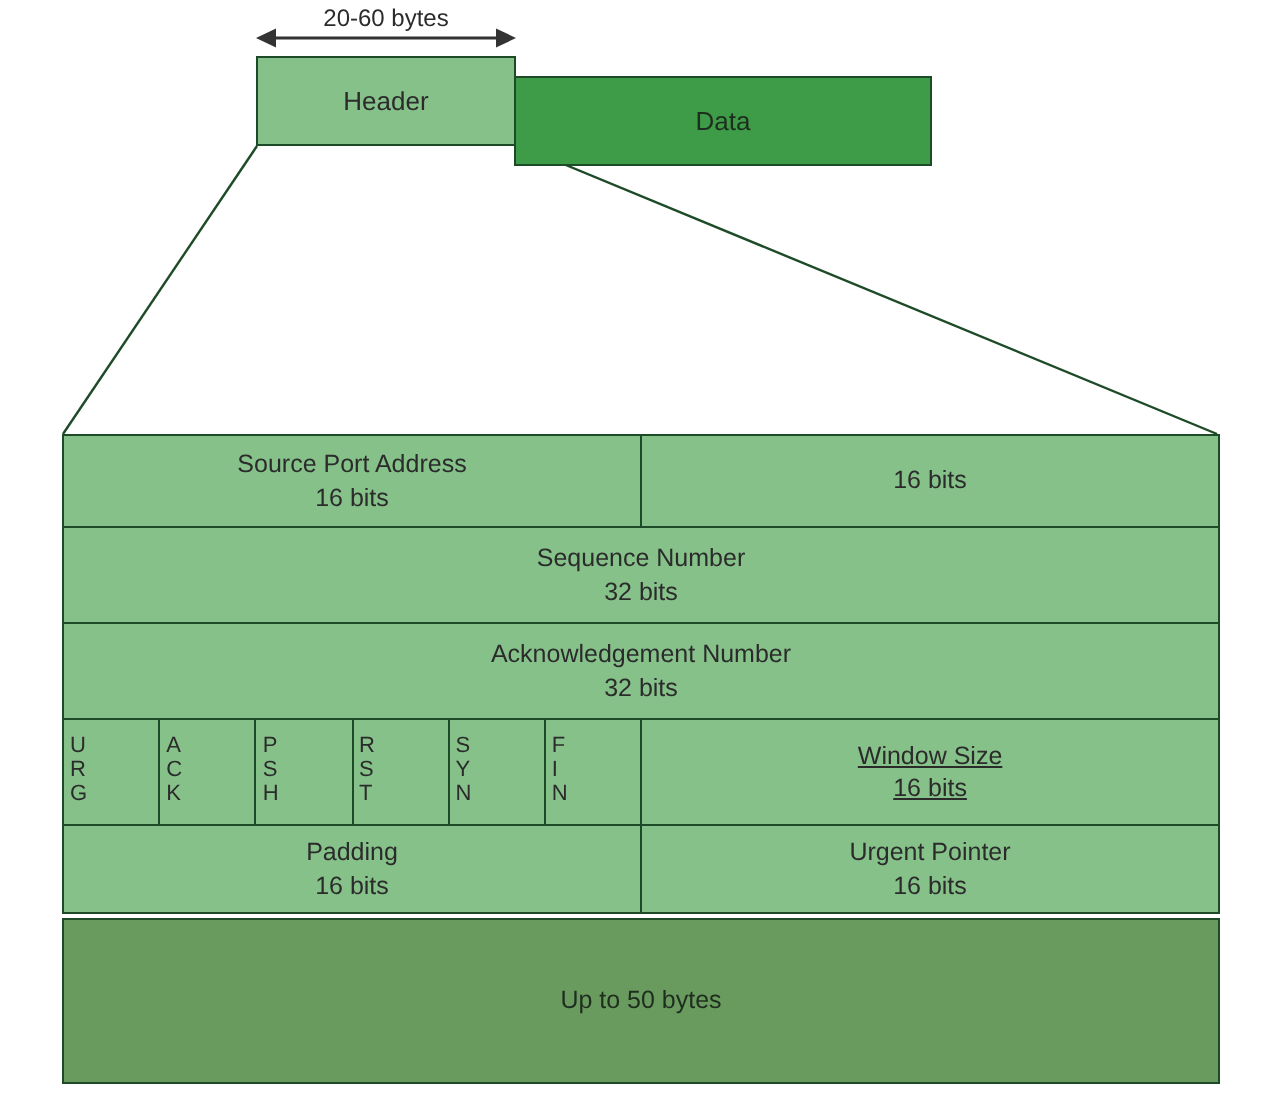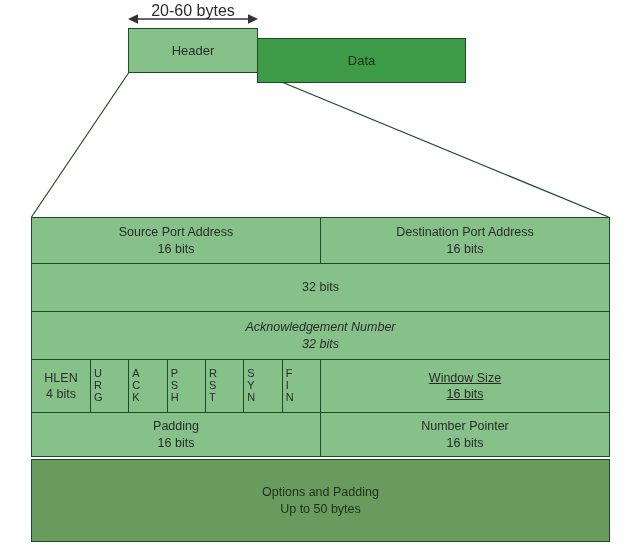--- a/index.html
+++ b/index.html
@@ -29,21 +29,21 @@
     width: 637px; height: 552px;
     pointer-events: none;
   }
   .diag { stroke: var(--border, #1d4a27); stroke-width: 1.2; fill: none; }
   .arrow-line { stroke: var(--arrow, #333); stroke-width: 1.4; fill: none; }
   .arrow-head { fill: var(--arrow, #333); stroke: none; }
   .size-label {
     position: absolute;
     left: 128px; top: 2px; width: 130px;
     text-align: center;
-    font-size: 16px;
+    font-size: 12px;
     color: var(--text, #2b2b2b);
   }
   .seg-box {
     position: absolute;
     box-sizing: border-box;
     border: 1px solid var(--border, #1d4a27);
     display: flex;
     align-items: center;
     justify-content: center;
     font-size: 13px;
@@ -63,21 +63,21 @@
     width: 577px;
     background: var(--border, #1d4a27);
     border: 1px solid var(--border, #1d4a27);
     display: flex;
     flex-direction: column;
     gap: 1px;
   }
   .row { display: flex; gap: 1px; }
   .r1 { height: 45px; }
   .r2 { height: 47px; }
-  .r3 { height: 47px; font-style: italic; }
+  .r3 { height: 47px; }
   .r4 { height: 52px; }
   .r5 { height: 43px; }
   .cell {
     background: var(--light, #85c189);
     display: flex;
     flex-direction: column;
     align-items: center;
     justify-content: center;
     font-size: 12.5px;
     line-height: 1.3;
@@ -138,43 +138,39 @@
   </div>
 
   <div class="tcp-table">
 
     <div class="row r1">
       <div class="cell half">
         <span>Source Port Address</span>
         <span>16 bits</span>
       </div>
       <div class="cell half">
-        <span>Destination Port Address</span>
         <span>16 bits</span>
       </div>
     </div>
 
     <div class="row r2">
       <div class="cell full">
+        <span>Sequence Number</span>
         <span>32 bits</span>
       </div>
     </div>
 
     <div class="row r3">
       <div class="cell full">
         <span>Acknowledgement Number</span>
         <span>32 bits</span>
       </div>
     </div>
 
     <div class="row r4">
-      <div class="cell w-hlen">
-        <span>HLEN</span>
-        <span>4 bits</span>
-      </div>
       <div class="cell flag">
         <span class="flagtext">U
 R
 G</span>
       </div>
       <div class="cell flag">
         <span class="flagtext">A
 C
 K</span>
       </div>
@@ -203,25 +199,24 @@
         <span>16 bits</span>
       </div>
     </div>
 
     <div class="row r5">
       <div class="cell half">
         <span>Padding</span>
         <span>16 bits</span>
       </div>
       <div class="cell half">
-        <span>Number Pointer</span>
+        <span>Urgent Pointer</span>
         <span>16 bits</span>
       </div>
     </div>
 
   </div>
 
   <div class="options-box">
-    <span>Options and Padding</span>
     <span>Up to 50 bytes</span>
   </div>
 
 </div>
 
 </body></html>

